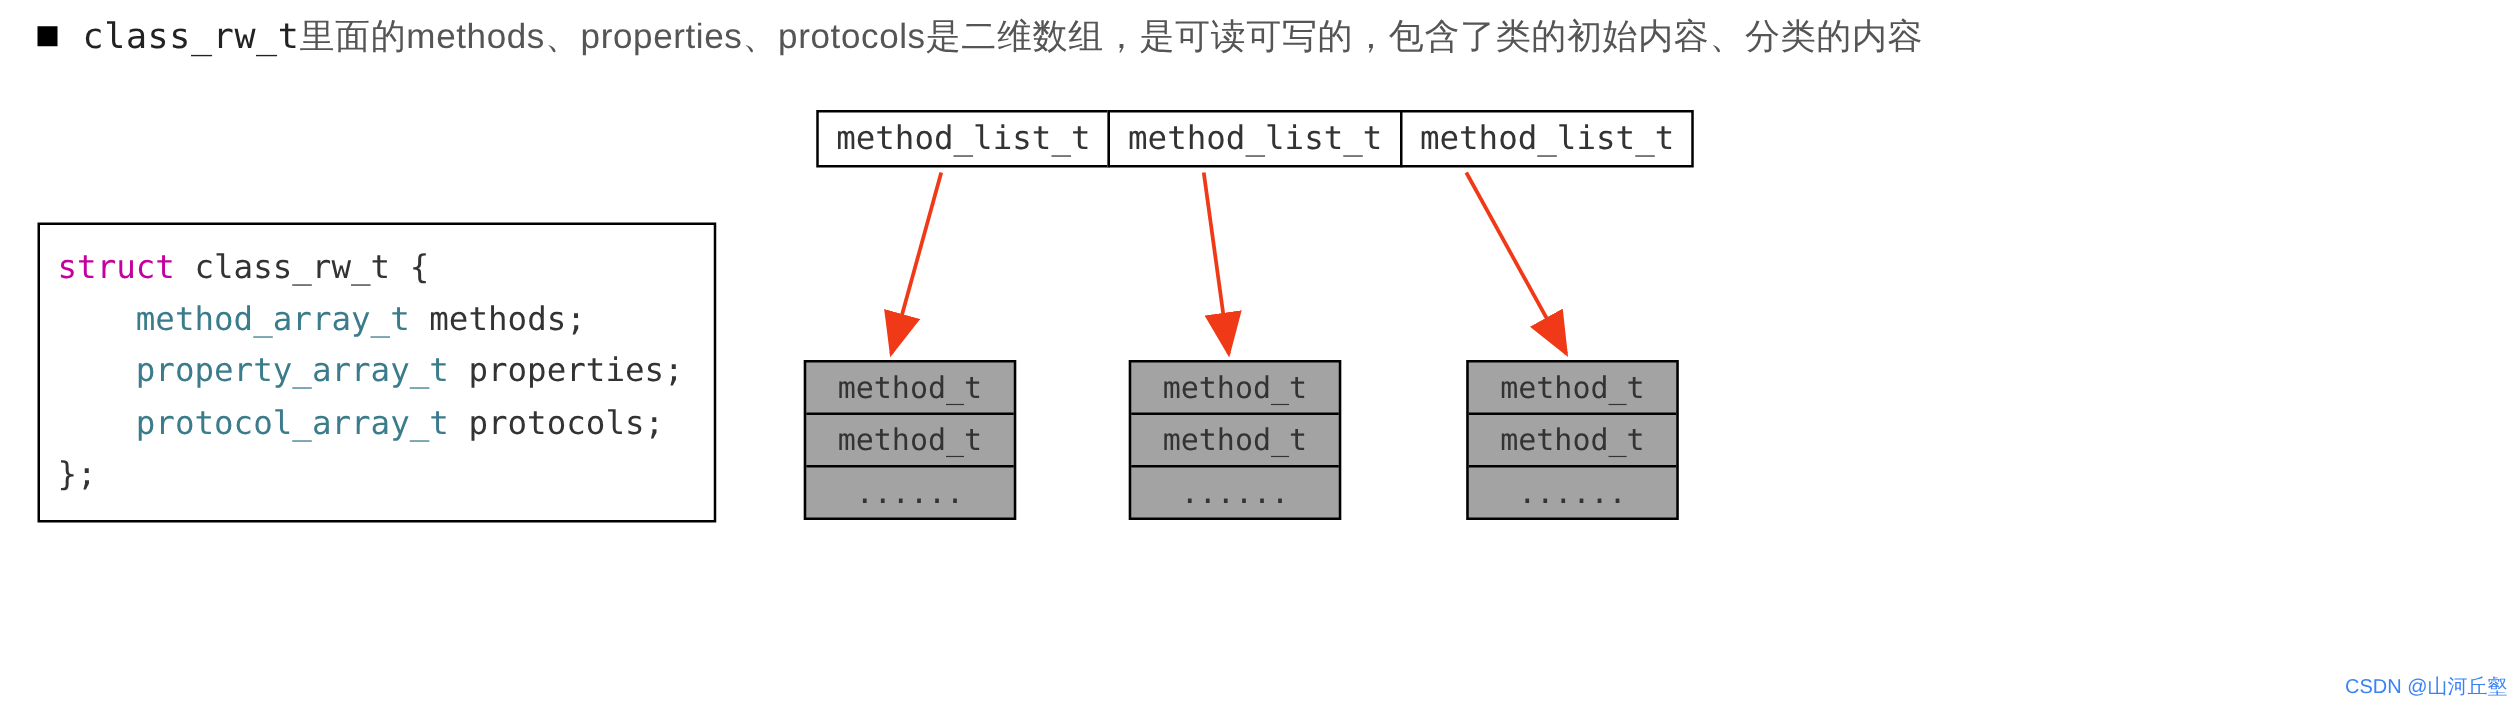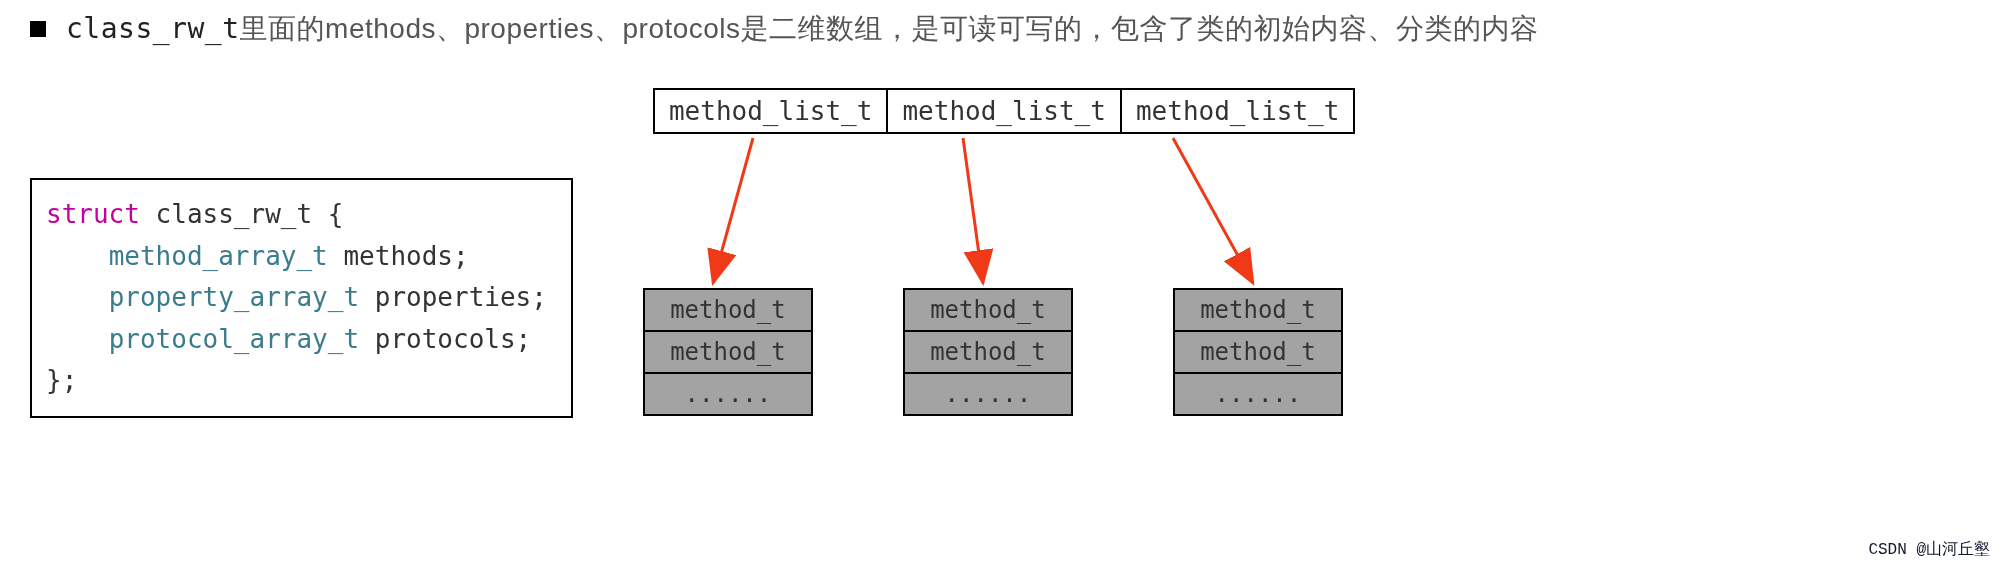--- a/index.html
+++ b/index.html
@@ -86,25 +86,25 @@
   }
   .method-table .mrow:last-child { border-bottom: none; }
   svg.arrows {
     position: absolute;
     top: 0;
     left: 0;
     pointer-events: none;
   }
   .watermark {
     position: absolute;
-    right: 20px;
+    right: 4px;
     bottom: 6px;
     font-size: 16px;
-    color: #0f172a;
-    font-family: Liberation Mono, monospace;
+    color: #3b82f6;
+    font-family: Liberation Sans, sans-serif;
   }
 </style>
 </head>
 <body>
 
 <div class="heading">
   <span class="bullet"></span>
   <span>
     <span class="code">class_rw_t</span><span>里面的methods、properties、protocols是二维数组，是可读可写的，包含了类的初始内容、分类的内容</span>
   </span>

